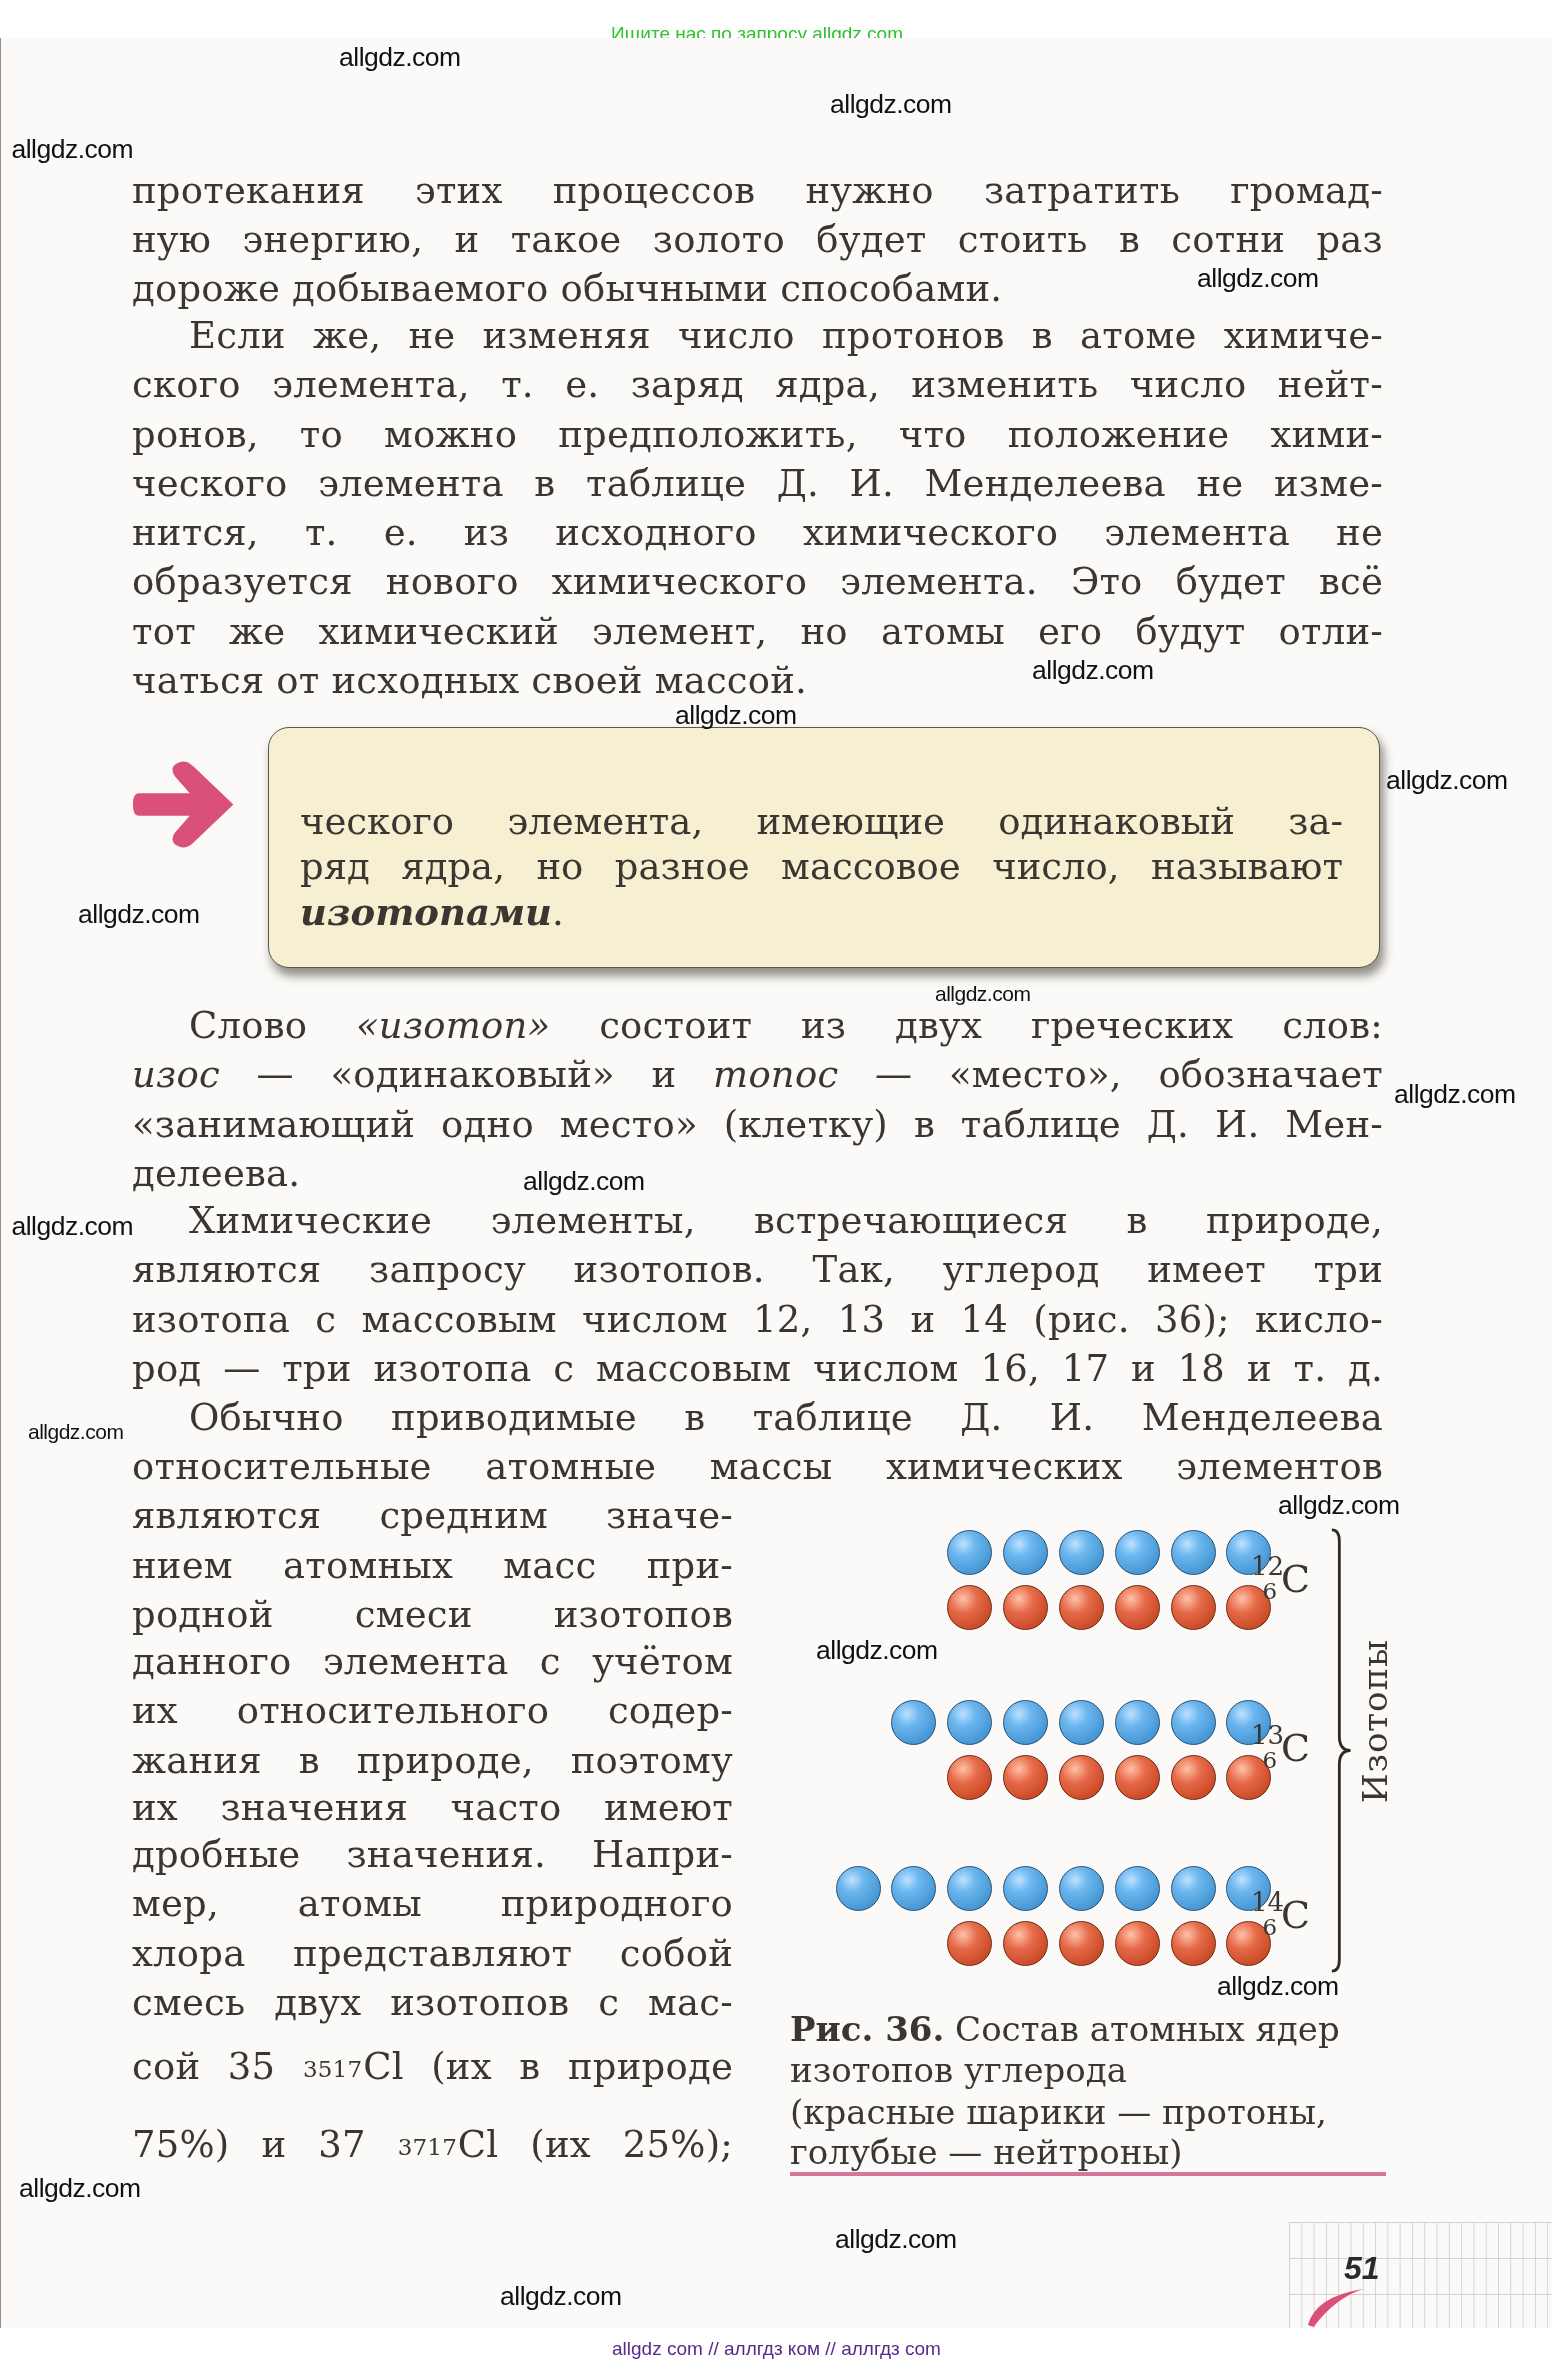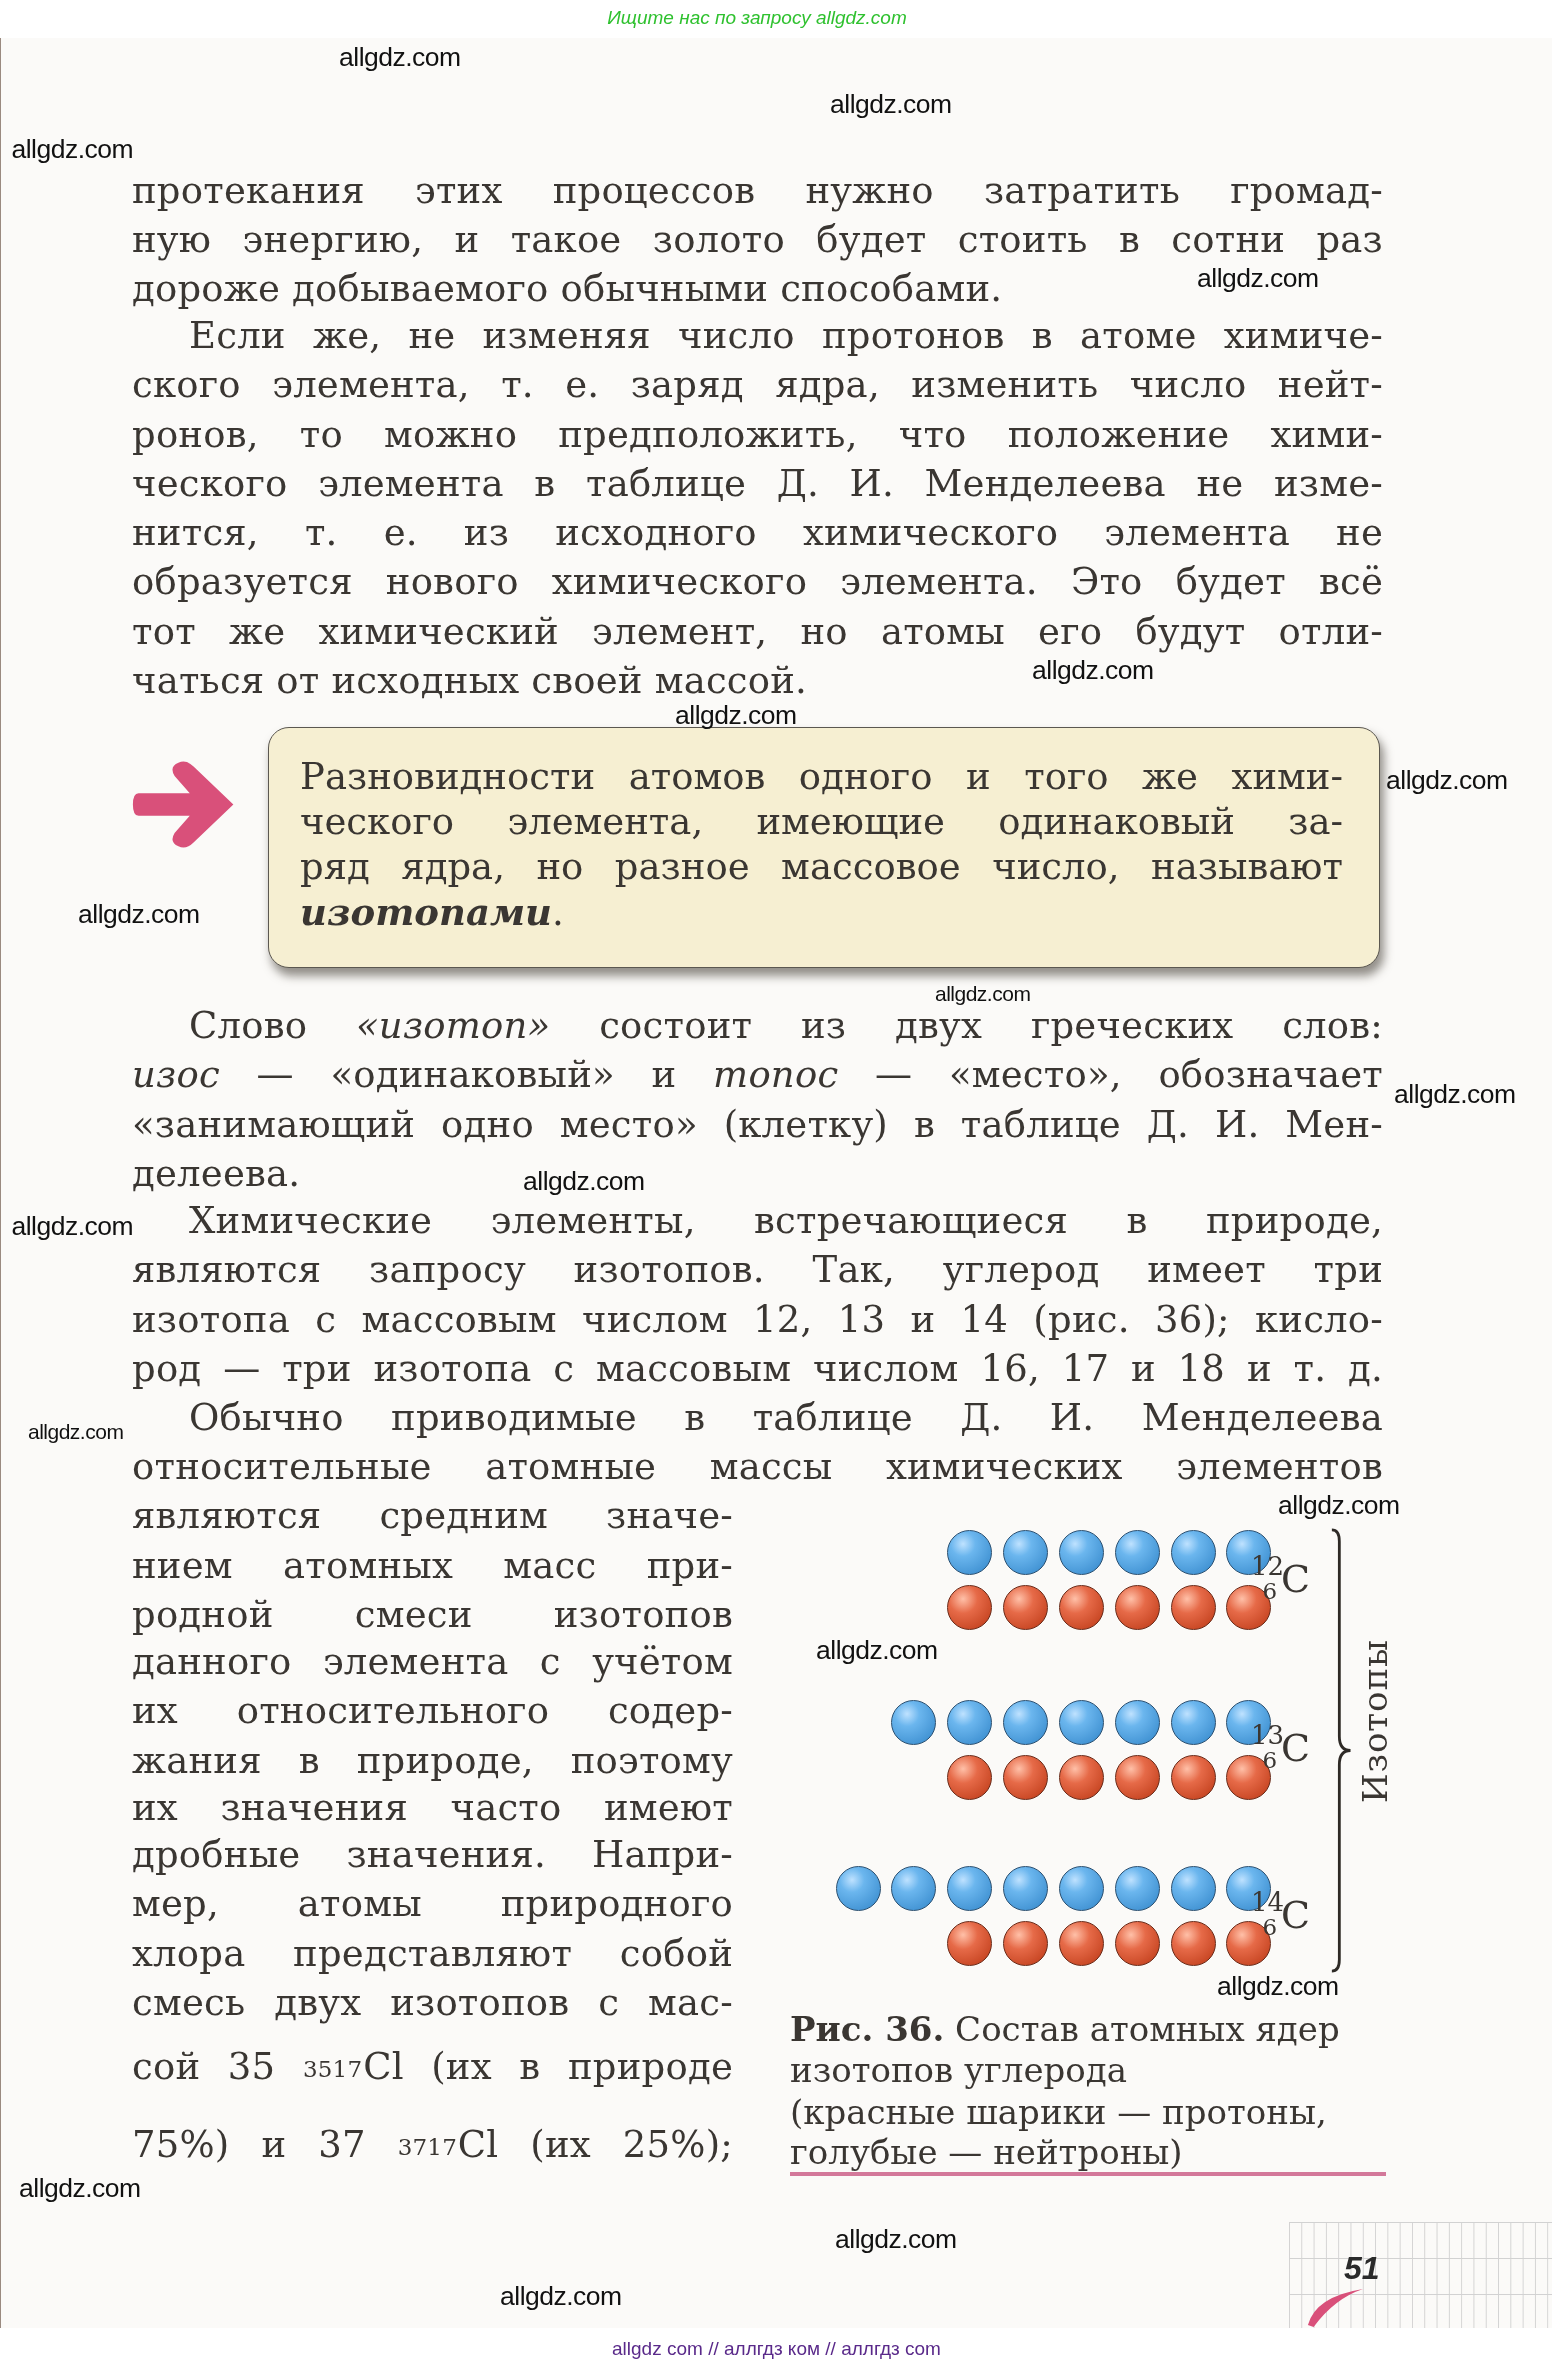--- a/index.html
+++ b/index.html
@@ -2,23 +2,23 @@
 <html style="font-size:15px"><head>
 <meta charset="utf-8">
 <style>
   html, body { margin:0; padding:0; }
   body {
     width:1553px; height:2372px; position:relative; overflow:hidden;
     background:#ffffff;
     font-family:"DejaVu Serif", serif;
   }
   .top-banner {
-    position:absolute; top:0; left:0; width:1514px; height:38px;
+    position:absolute; top:16px; left:0; width:1514px; height:38px;
     text-align:center; font-family:"Liberation Sans", sans-serif;
-    font-size:19px; color:#2fc12f; line-height:36px;font-style:italic;
+    font-size:19px; color:#2fc12f; line-height:36px;
   }
   .page {
     position:absolute; left:0; top:38px; width:1553px; height:2290px;
     background:#fbfaf8;
     border-left:1.9px solid #9a8a80;
     box-sizing:border-box;
   }
   .footer {
     position:absolute; left:0; top:2330px; width:1553px; height:42px;
     text-align:center; font-family:"Liberation Sans", sans-serif;
@@ -105,21 +105,20 @@
   <div class="text-line" style="top:510px">нится, т. е. из исходного химического элемента не</div>
   <div class="text-line" style="top:559px">образуется нового химического элемента. Это будет всё</div>
   <div class="text-line" style="top:609px">тот же химический элемент, но атомы его будут отли-</div>
   <div class="text-line last" style="top:658px">чаться от исходных своей массой.</div>
 </div>
 
 <svg class="def-arrow" viewBox="0 0 115 100">
   <path d="M8 38 L62 38 L46 20 Q40 10 50 6 Q58 2 66 10 L108 50 L66 90 Q58 98 50 94 Q40 90 46 80 L62 62 L8 62 Q2 62 2 50 Q2 38 8 38 Z" fill="#d9507a"></path>
 </svg>
 <div class="def-box">
-  <div class="def-line" style="top:25.6px">Разновидности атомов одного и того же хими-</div>
   <div class="def-line" style="top:71px">ческого элемента, имеющие одинаковый за-</div>
   <div class="def-line" style="top:116px">ряд ядра, но разное массовое число, называют</div>
   <div class="def-line last" style="top:162px"><span class="term">изотопами</span><span>.</span></div>
 </div>
 
 <div>
   <div class="text-line indent" style="top:1003px"><span>Слово </span><span class="it">«изотоп»</span><span> состоит из двух греческих слов:</span></div>
   <div class="text-line" style="top:1052px"><span class="it">изос</span><span> — «одинаковый» и </span><span class="it">топос</span><span> — «место», обозначает</span></div>
   <div class="text-line" style="top:1102px">«занимающий одно место» (клетку) в таблице Д. И. Мен-</div>
   <div class="text-line last" style="top:1151px">делеева.</div>

